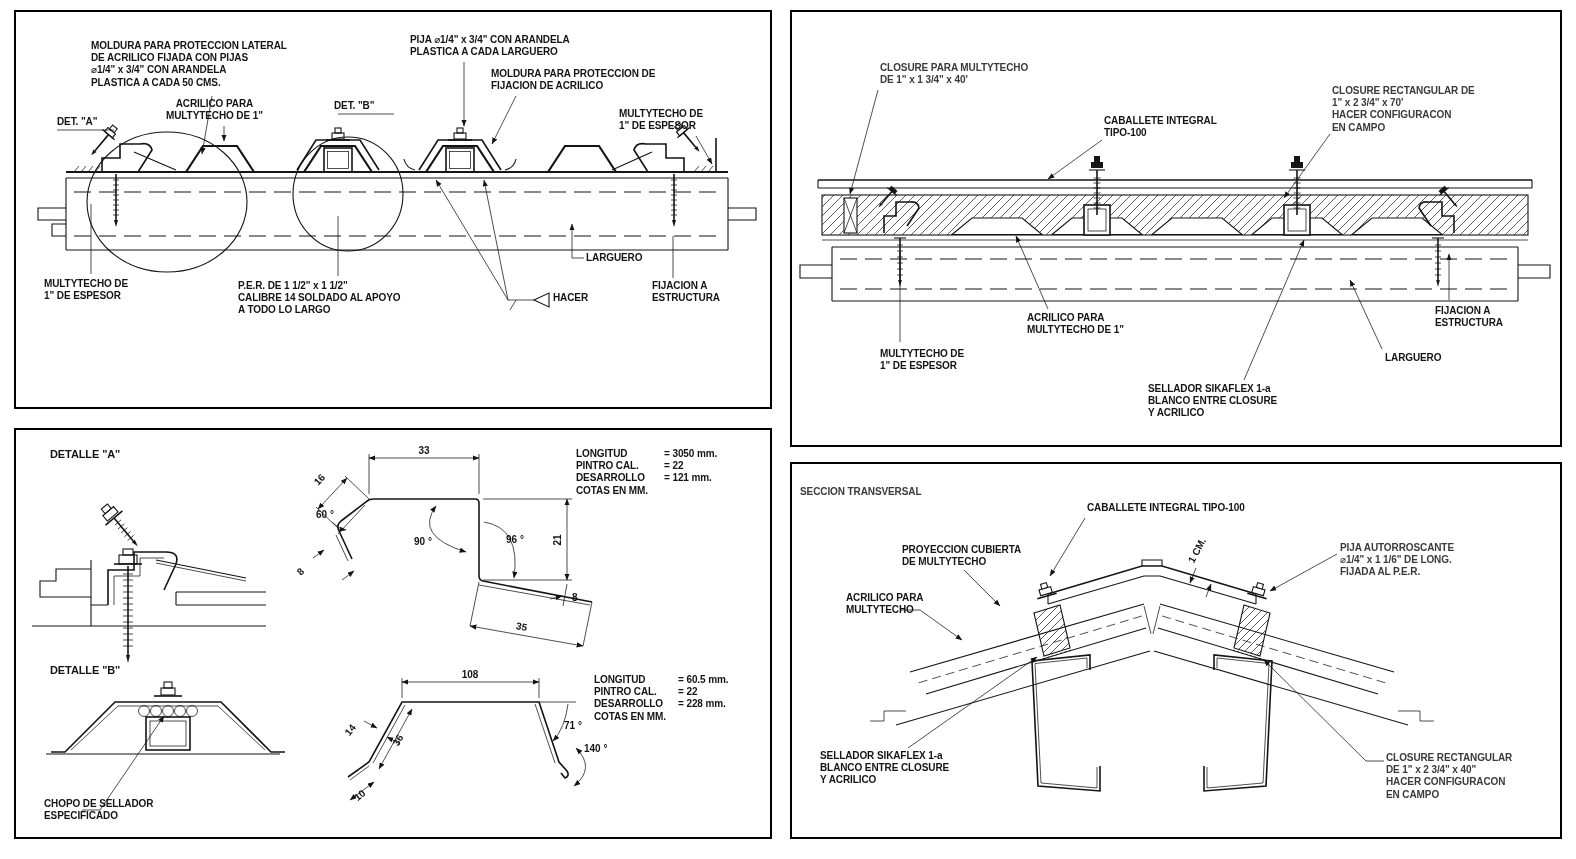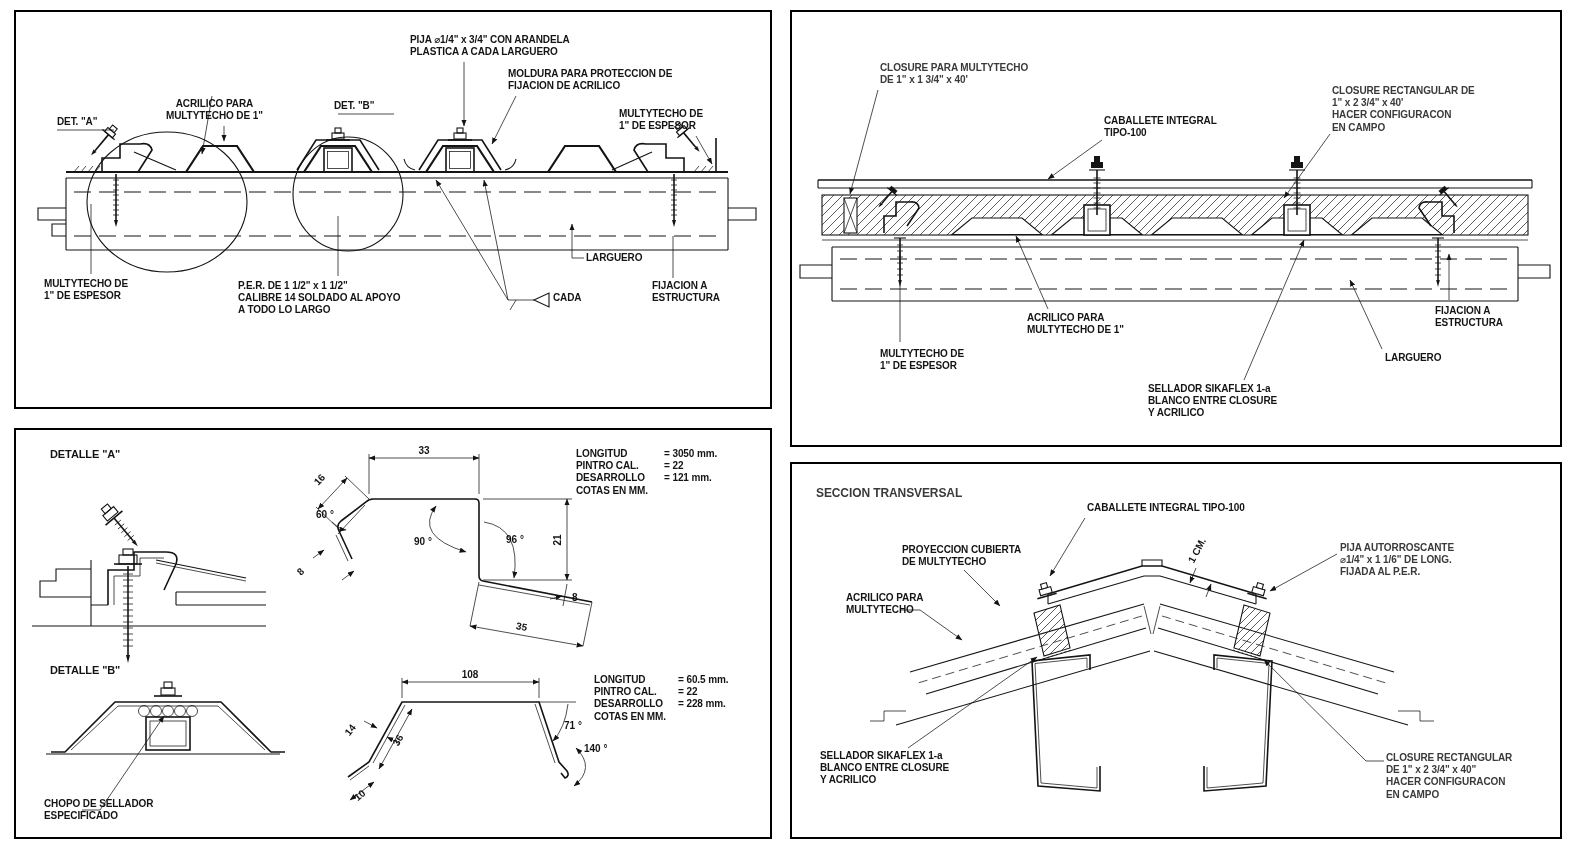--- a/index.html
+++ b/index.html
@@ -113,37 +113,41 @@
       <path class="ln thin" d="M322,204 V264"></path>
       <path class="ln thin" marker-end="url(#a1)" d="M556,246 V212"></path>
         <path class="ln thin" d="M556,246 H568"></path>
       <path class="ln thin" marker-start="url(#a1)" d="M420,168 L492,288"></path>
       <path class="ln thin" marker-start="url(#a1)" d="M468,168 L492,288"></path>
       <path class="ln thin" d="M492,288 H518 M500,288 L494,298"></path>
       <polygon points="518,288 533,281 533,295" class="ln fillw"></polygon>
       <path class="ln thin" d="M657,224 V266"></path>
     </g>
   </svg>
+  <div class="lbl" style="left:75px;top:28px">MOLDURA PARA PROTECCION LATERAL
+DE ACRILICO FIJADA CON PIJAS
+⌀1/4" x 3/4" CON ARANDELA
+PLASTICA A CADA 50 CMS.</div>
   <div class="lbl" style="left:394px;top:22px">PIJA ⌀1/4" x 3/4" CON ARANDELA
 PLASTICA A CADA LARGUERO</div>
-  <div class="lbl" style="left:492px;top:56px">MOLDURA PARA PROTECCION DE
+  <div class="lbl" style="left:475px;top:56px">MOLDURA PARA PROTECCION DE
 FIJACION DE ACRILICO</div>
   <div class="lbl" style="left:41px;top:104px">DET. "A"</div>
   <div class="lbl" style="left:150px;top:86px;text-align:center">ACRILICO PARA
 MULTYTECHO DE 1"</div>
   <div class="lbl" style="left:318px;top:88px">DET. "B"</div>
   <div class="lbl" style="left:603px;top:96px">MULTYTECHO DE
 1" DE ESPESOR</div>
   <div class="lbl" style="left:28px;top:266px">MULTYTECHO DE
 1" DE ESPESOR</div>
   <div class="lbl" style="left:222px;top:268px">P.E.R. DE 1 1/2" x 1 1/2"
 CALIBRE 14 SOLDADO AL APOYO
 A TODO LO LARGO</div>
   <div class="lbl" style="left:570px;top:240px">LARGUERO</div>
-  <div class="lbl" style="left:537px;top:280px">CADA</div>
+  <div class="lbl" style="left:537px;top:280px">HACER</div>
   <div class="lbl" style="left:636px;top:268px">FIJACION A
 ESTRUCTURA</div>
 </div>
 
 <div class="panel" id="p2">
   <svg width="768" height="433" viewBox="0 0 768 433">
     <defs>
       <marker id="a2" markerWidth="10" markerHeight="8" refX="8.5" refY="3.5" orient="auto-start-reverse">
           <path d="M0,0L9,3.5L0,7Z" fill="#141414"></path>
         </marker>
@@ -233,21 +237,21 @@
       <path class="ln thin" marker-end="url(#a2)" d="M452,368 L512,228"></path>
       <path class="ln thin" marker-end="url(#a2)" d="M657,288 V242"></path>
       <path class="ln thin" marker-end="url(#a2)" d="M590,337 L558,268"></path>
     </g>
   </svg>
   <div class="lbl lt" style="left:88px;top:50px">CLOSURE PARA MULTYTECHO
 DE 1" x 1 3/4" x 40'</div>
   <div class="lbl" style="left:312px;top:103px">CABALLETE INTEGRAL
 TIPO-100</div>
   <div class="lbl lt" style="left:540px;top:73px">CLOSURE RECTANGULAR DE
-1" x 2 3/4" x 40'
+1" x 2 3/4" x 70'
 HACER CONFIGURACON
 EN CAMPO</div>
   <div class="lbl" style="left:235px;top:300px">ACRILICO PARA
 MULTYTECHO DE 1"</div>
   <div class="lbl" style="left:88px;top:336px">MULTYTECHO DE
 1" DE ESPESOR</div>
   <div class="lbl" style="left:356px;top:371px">SELLADOR SIKAFLEX 1-a
 BLANCO ENTRE CLOSURE
 Y ACRILICO</div>
   <div class="lbl" style="left:643px;top:293px">FIJACION A
@@ -429,21 +433,21 @@
     </g>
     <g>
       <path class="ln thin" marker-end="url(#a4)" d="M293,54 L258,112"></path>
       <path class="ln thin" marker-end="url(#a4)" d="M172,106 L208,142"></path>
       <path class="ln thin" marker-end="url(#a4)" d="M545,90 L478,127"></path>
       <path class="ln thin" marker-end="url(#a4)" d="M108,146 H128 L170,176"></path>
       <path class="ln thin" marker-end="url(#a4)" d="M116,284 L245,193"></path>
       <path class="ln thin" marker-end="url(#a4)" d="M592,297 H574 L472,196"></path>
     </g>
   </svg>
-  <div class="lbl lt" style="left:24px;top:22px;font-size:12px">SECCION TRANSVERSAL</div>
+  <div class="lbl lt" style="left:8px;top:22px;font-size:10px">SECCION TRANSVERSAL</div>
   <div class="lbl" style="left:295px;top:38px">CABALLETE INTEGRAL TIPO-100</div>
   <div class="lbl" style="left:110px;top:80px">PROYECCION CUBIERTA
 DE MULTYTECHO</div>
   <div class="lbl lt" style="left:548px;top:78px">PIJA AUTORROSCANTE
 ⌀1/4" x 1 1/6" DE LONG.
 FIJADA AL P.E.R.</div>
   <div class="lbl" style="left:54px;top:128px">ACRILICO PARA
 MULTYTECHO</div>
   <div class="lbl" style="left:28px;top:286px">SELLADOR SIKAFLEX 1-a
 BLANCO ENTRE CLOSURE

